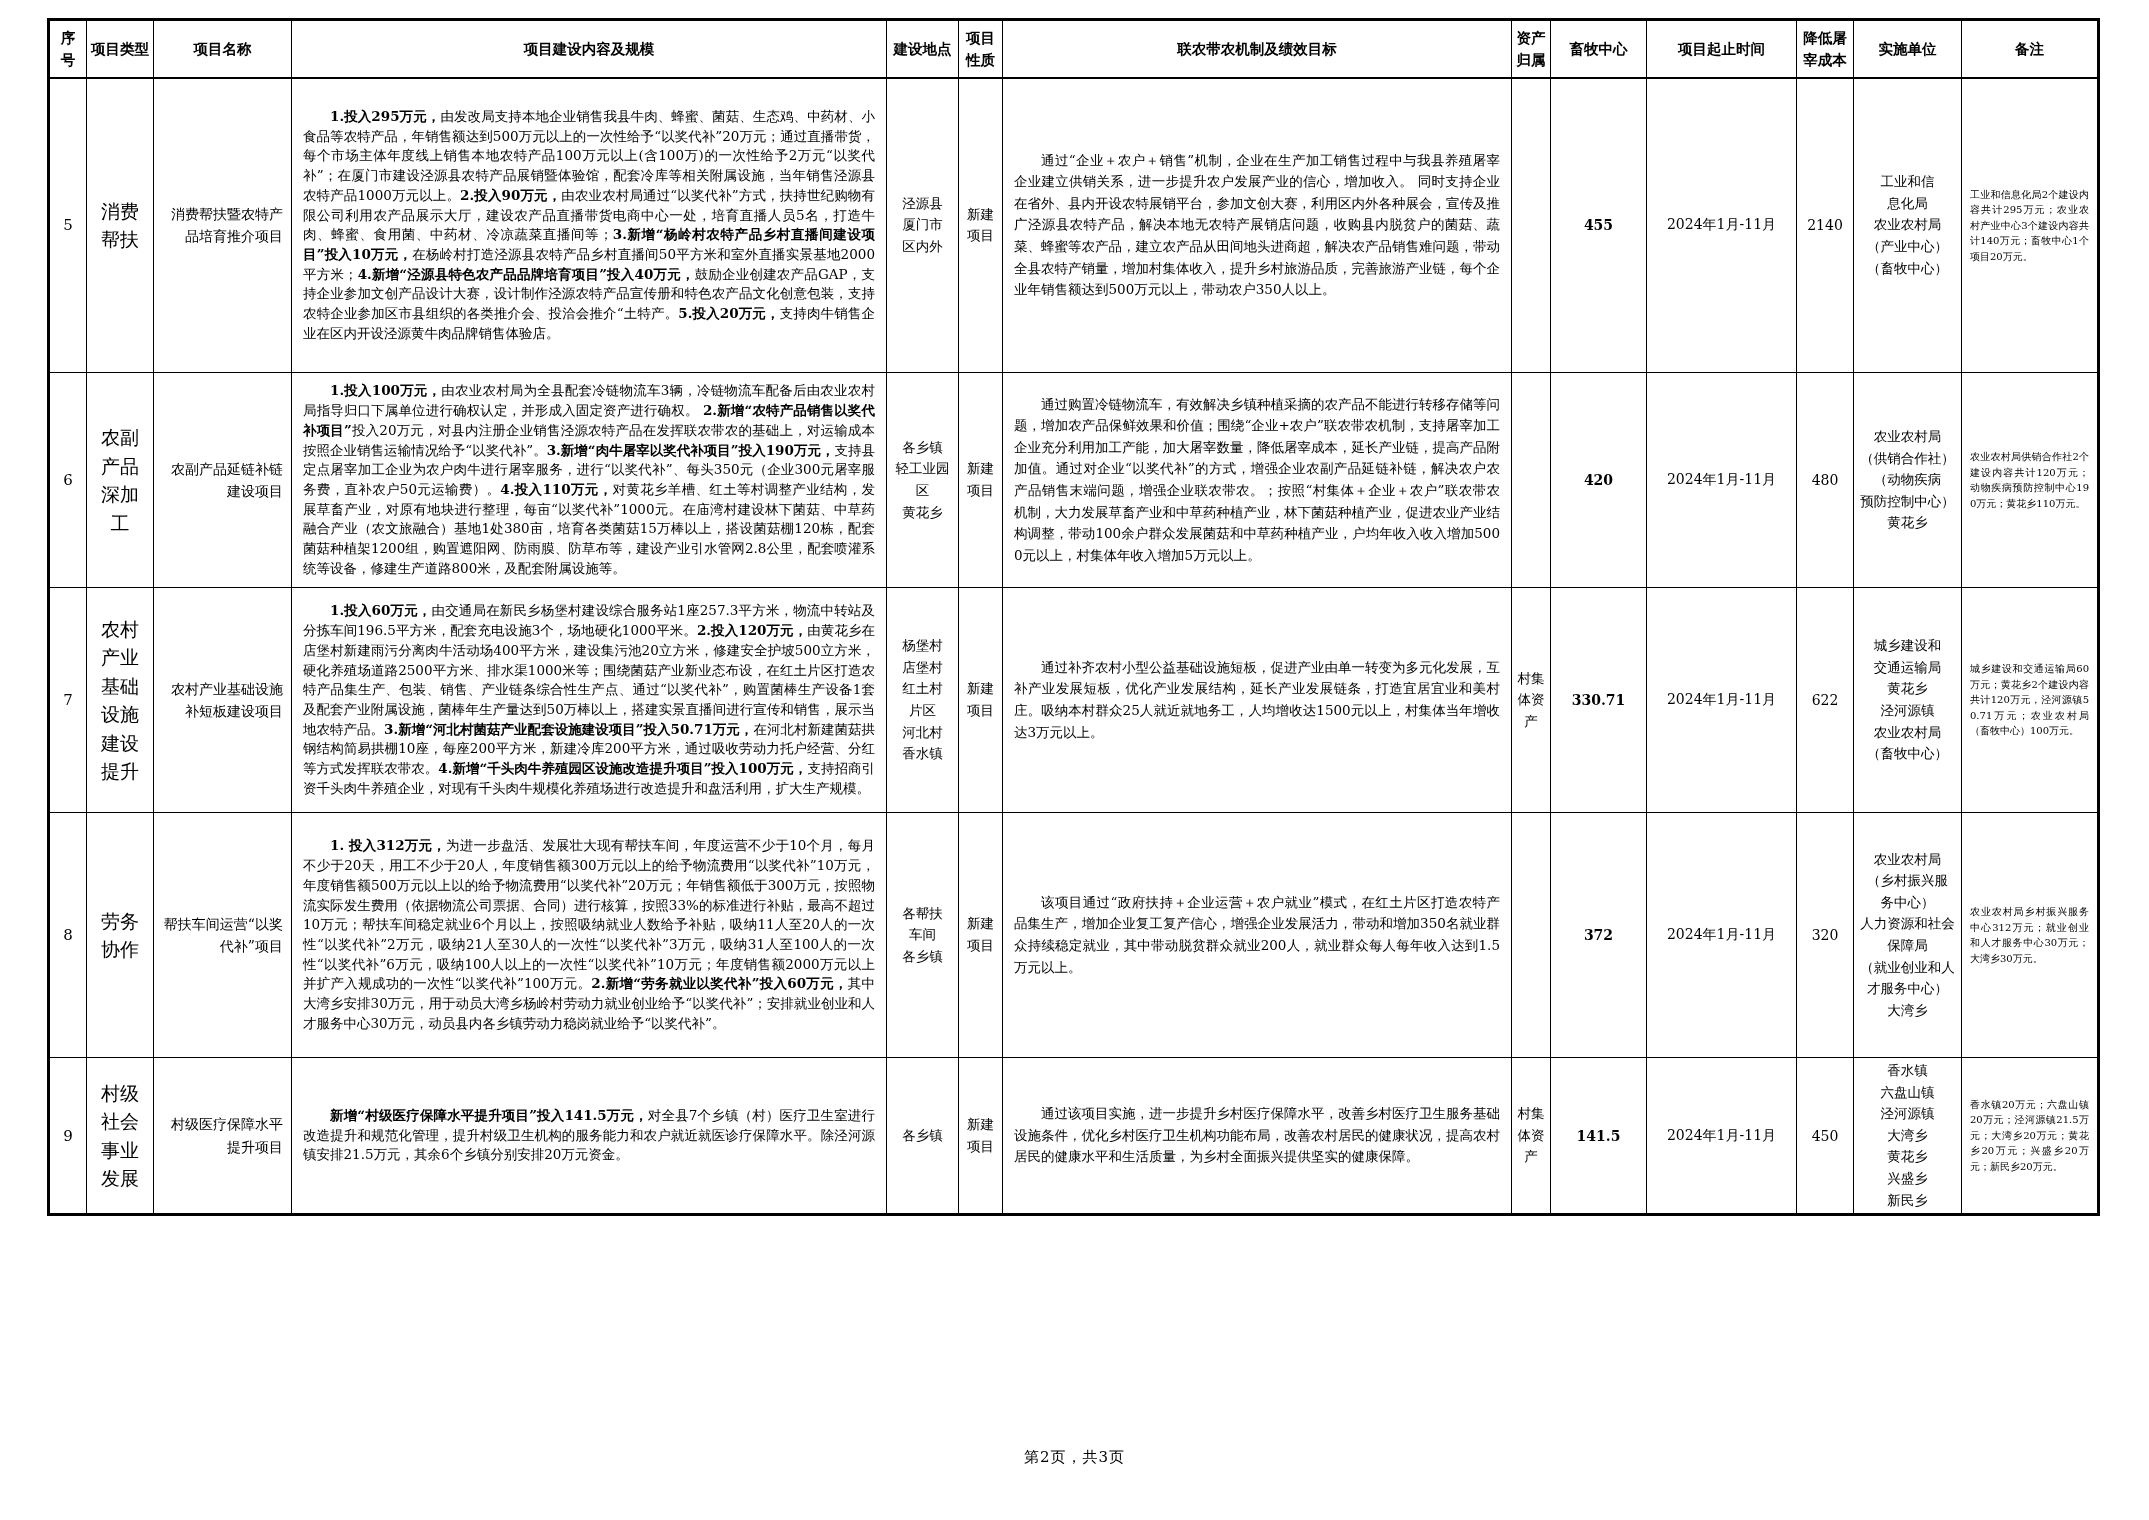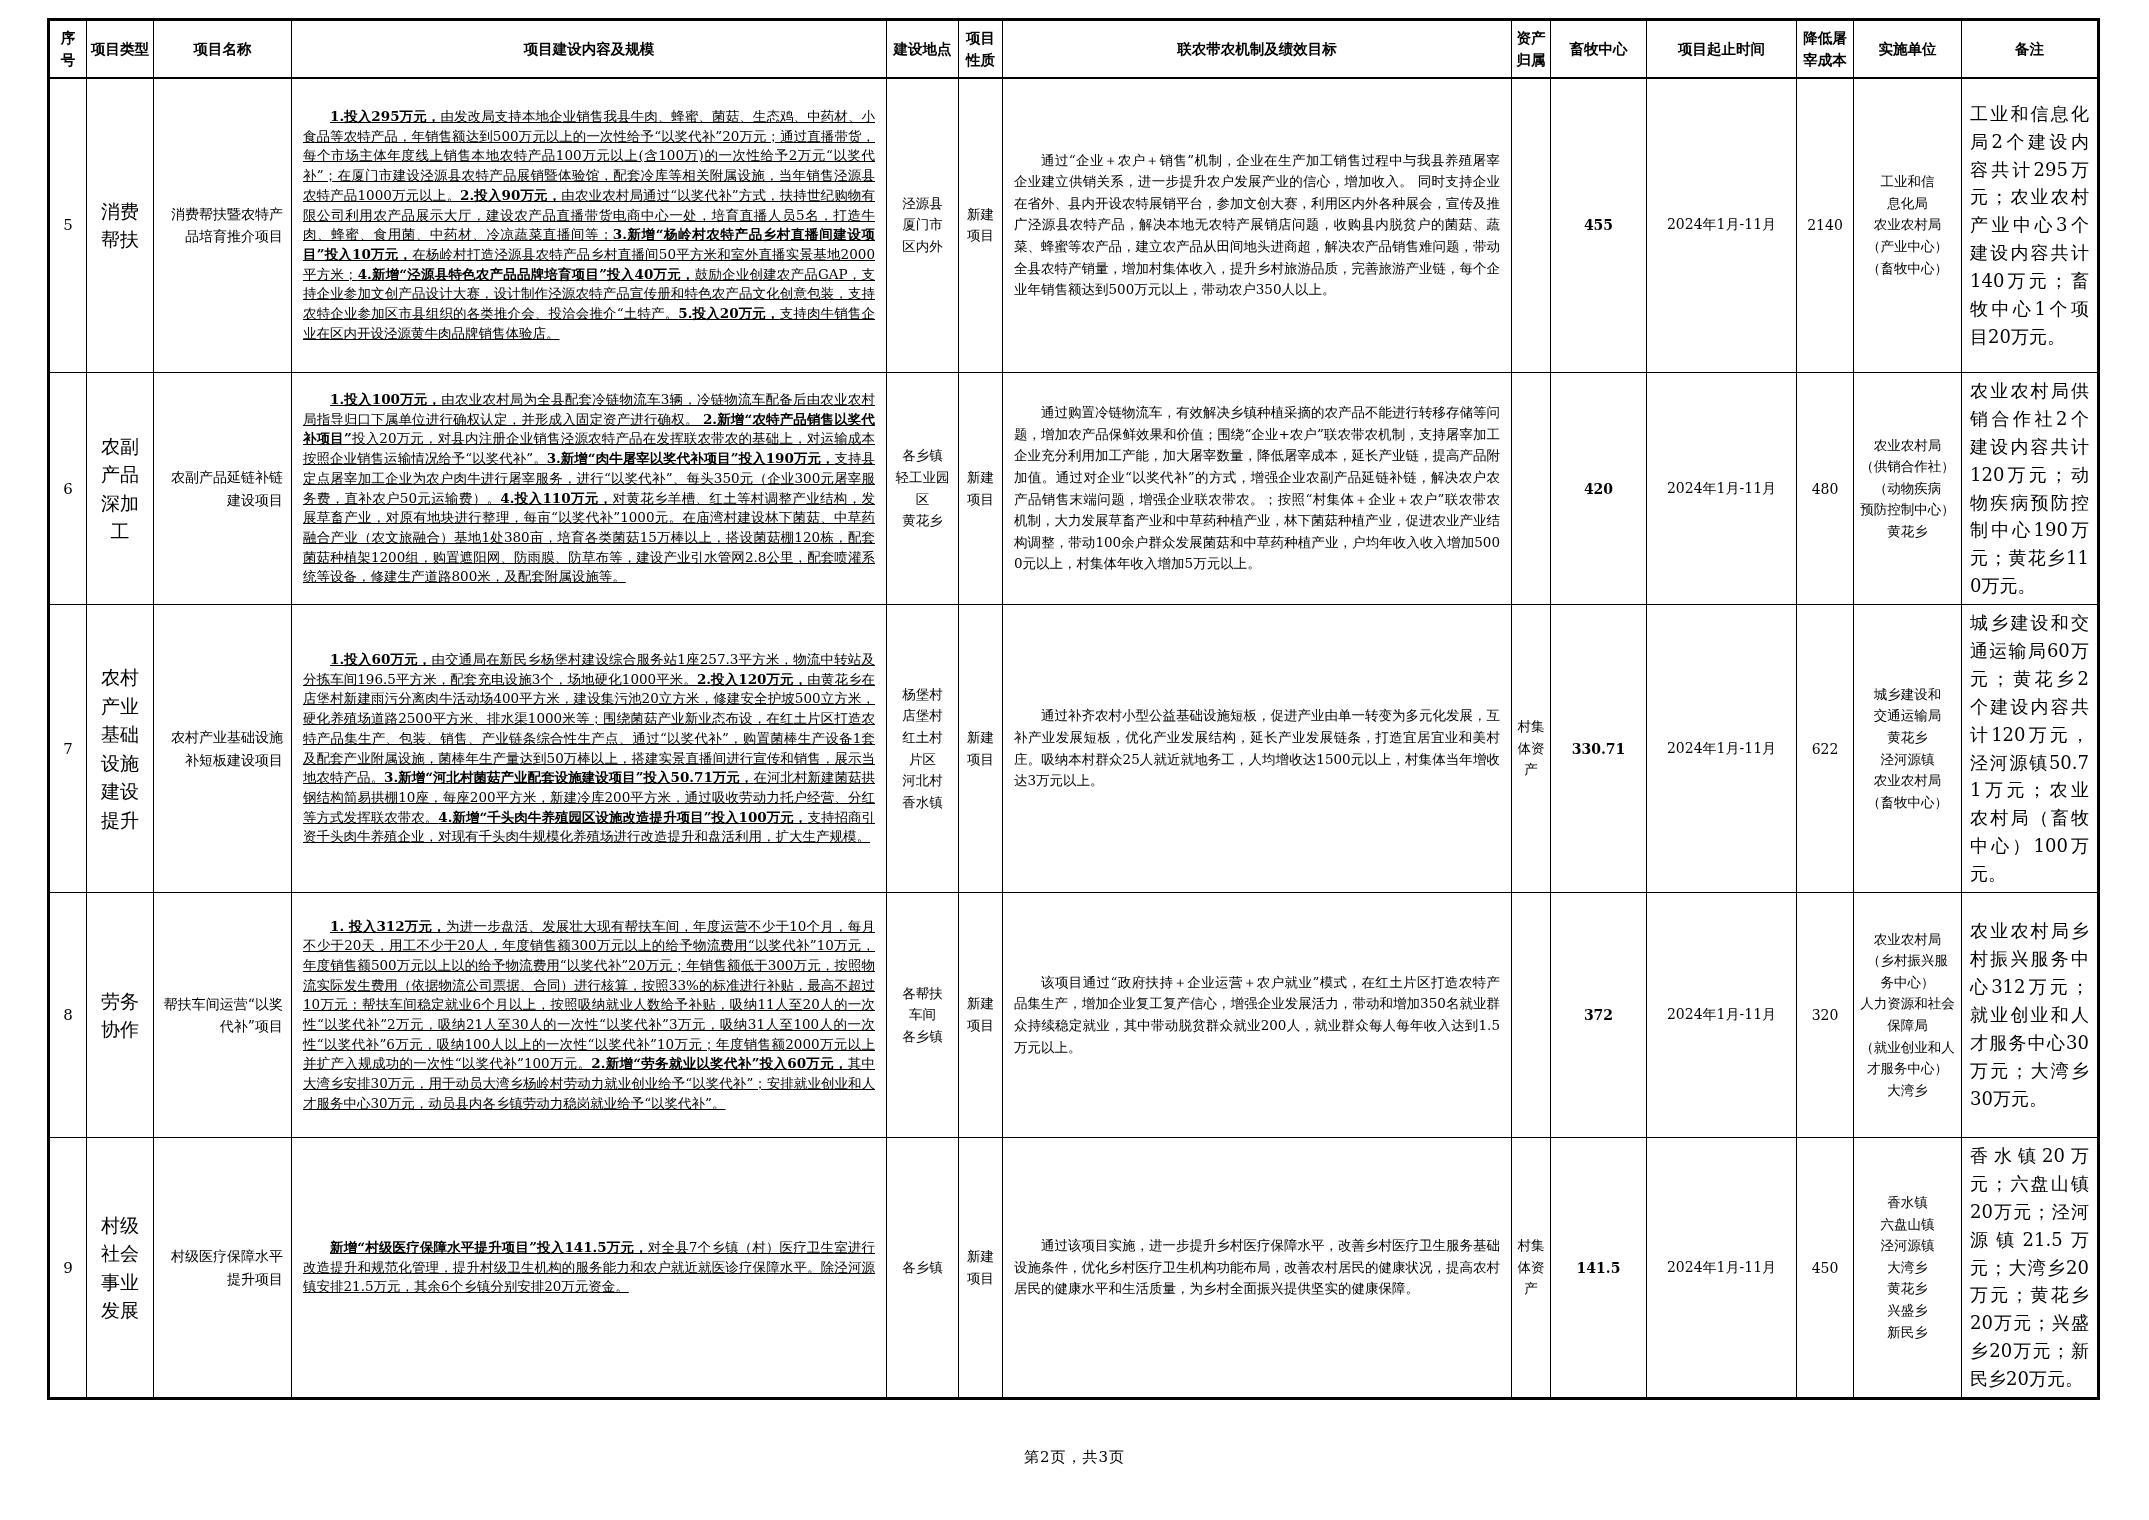--- a/index.html
+++ b/index.html
@@ -24,38 +24,38 @@
   .doc thead th{
     font-weight:bold;font-size:14.5px;line-height:1.5;
     text-align:center;border-bottom:2.5px solid #000;
   }
   td.c-no{font-size:15px;text-align:center;}
   td.c-type{
     font-size:19px;font-weight:normal;line-height:1.5;
     text-align:center;padding:2px 11px;
   }
   td.c-name{font-size:14px;line-height:1.6;text-align:right;padding:2px 8px;}
-  td.c-content{padding:2px 11px;text-decoration:underline;}
+  td.c-content{padding:2px 11px;}
   td.c-content .para{
     font-size:13.5px;line-height:1.46;text-align:justify;text-indent:2em;
     word-break:break-all;
   }
   td.c-content .b{font-weight:bold;}
   td.c-loc,td.c-nature,td.c-asset{
     font-size:13.5px;line-height:1.6;text-align:center;white-space:pre-line;
   }
   td.c-mech{padding:4px 11px;}
   td.c-mech .para{
     font-size:13.5px;line-height:1.6;text-align:justify;text-indent:2em;
     word-break:break-all;
   }
   td.c-amount{font-size:14px;font-weight:bold;text-align:center;}
   td.c-period,td.c-benef{font-size:14px;text-align:center;}
   td.c-impl{font-size:13.5px;line-height:1.6;text-align:center;white-space:pre-line;padding:2px 2px;}
-  td.c-remarks{font-size:18px;line-height:1.55;text-align:justify;word-break:break-all;padding:4px 8px;}
+  td.c-remarks{font-size:10px;line-height:1.55;text-align:justify;word-break:break-all;padding:4px 8px;}
   .page-footer{
     position:absolute;left:0;top:1448px;width:100%;
     text-align:center;font-size:15px;letter-spacing:1px;
   }
 </style>
 </head>
 <body>
 
 <table class="doc">
   <colgroup>

